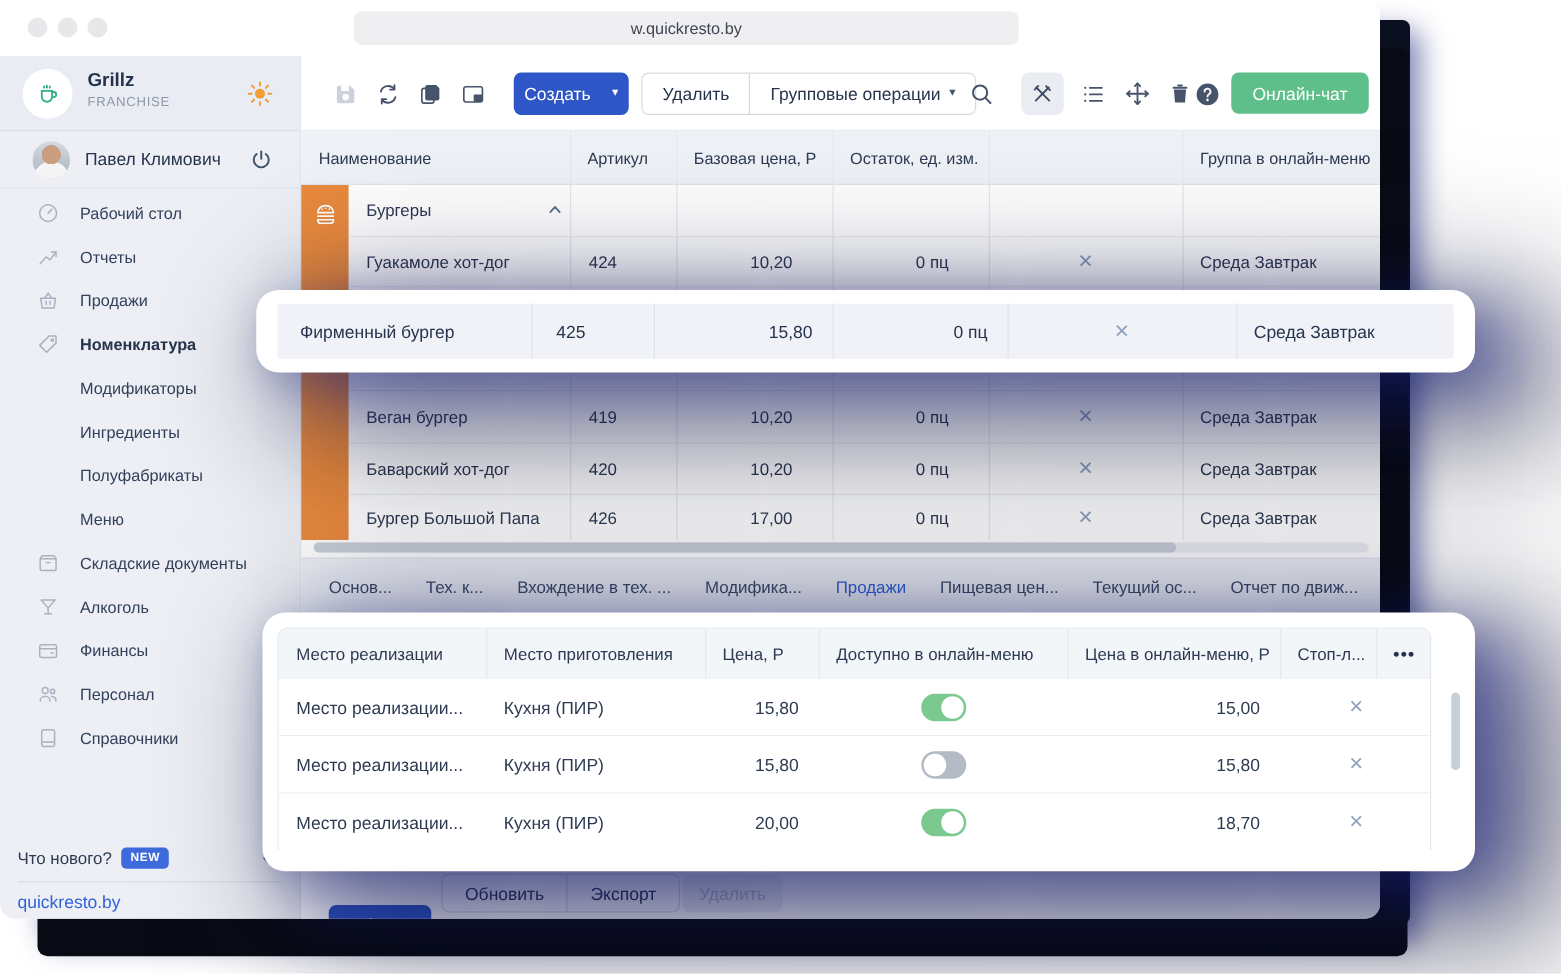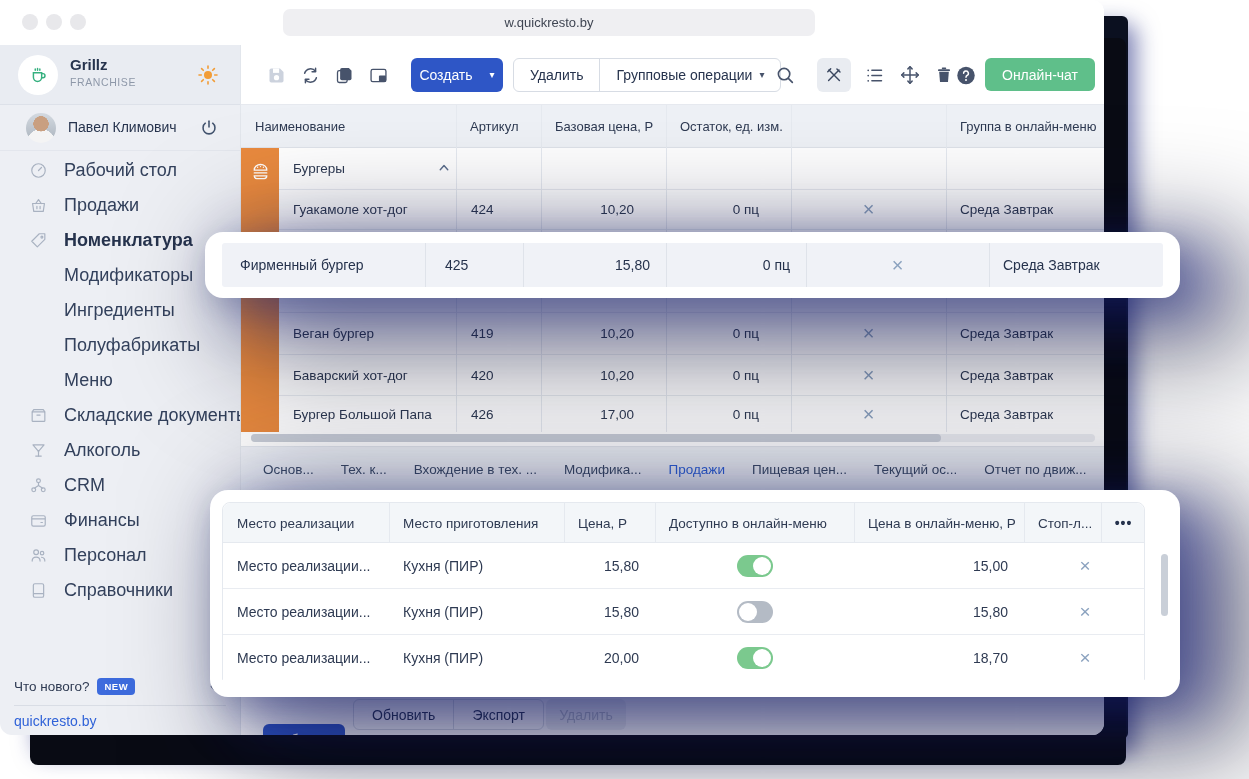--- a/index.html
+++ b/index.html
@@ -24,21 +24,21 @@
   .userrow{position:absolute;left:0;top:60px;width:100%;height:46px;border-bottom:1px solid #e3e6ed;}
   .avatar{position:absolute;left:26px;top:8px;width:30px;height:30px;border-radius:50%;
           background:radial-gradient(circle at 50% 36%,#c99f80 0 31%,transparent 32%),
                      radial-gradient(circle at 50% 102%,#f4f4f4 0 42%,transparent 43%),
                      linear-gradient(#d4dae1,#a9b2bc);}
   .username{position:absolute;left:68px;top:14px;font-size:14px;color:#26334d;}
   .power{position:absolute;right:20px;top:12px;}
   .nav{position:absolute;left:0;top:108px;width:100%;}
   .nav-item{position:relative;height:35px;display:flex;align-items:center;cursor:pointer;}
   .nav-ico{position:absolute;left:28px;width:20px;height:20px;display:flex;align-items:center;justify-content:center;}
-  .nav-label{position:absolute;left:64px;font-size:18px;color:#33415c;white-space:nowrap;}
+  .nav-label{position:absolute;left:64px;font-size:13px;color:#33415c;white-space:nowrap;}
   .nav-label.strong{font-weight:bold;color:#26334d;}
   .sub-item{position:relative;height:35px;display:flex;align-items:center;cursor:pointer;}
   .sub-item .nav-label{left:64px;}
   .sub-item.active{height:31px;margin:2px 12px;border-radius:6px;background:#e1e5ed;}
   .sub-item.active .nav-label{left:52px;font-weight:bold;color:#26334d;}
   .whatsnew{position:absolute;left:14px;top:633px;display:flex;align-items:center;gap:8px;}
   .wn-label{font-size:13.5px;color:#2e3a52;}
   .badge-new{background:#3d6bdd;color:#fff;font-size:9.5px;font-weight:bold;letter-spacing:.5px;padding:3px 7px;border-radius:4px;}
   .collapse{position:absolute;right:20px;top:630px;font-size:18px;color:#3f4f6b;cursor:pointer;}
   .sb-div{position:absolute;left:14px;top:660px;width:212px;height:1px;background:#d9dde5;}
@@ -164,20 +164,29 @@
             <svg width="19" height="19" viewBox="0 0 24 24" fill="none" stroke="#a9b2c1" stroke-width="1.5" stroke-linecap="round">
               <circle cx="12" cy="12" r="8.5"></circle>
                 <path d="M12 12l3.8-3.8"></path>
               </svg>
             </span>
           <span class="nav-label">Рабочий стол</span>
         </div>
         <div class="nav-item">
           <span class="nav-ico">
             <svg width="19" height="19" viewBox="0 0 24 24" fill="none" stroke="#a9b2c1" stroke-width="1.5" stroke-linecap="round" stroke-linejoin="round">
+              <path d="M4 19l6-7 4 3 6-8"></path>
+                <path d="M15.5 7H20v4.5"></path>
+              </svg>
+            </span>
+          <span class="nav-label">Отчеты</span>
+        </div>
+        <div class="nav-item">
+          <span class="nav-ico">
+            <svg width="19" height="19" viewBox="0 0 24 24" fill="none" stroke="#a9b2c1" stroke-width="1.5" stroke-linecap="round" stroke-linejoin="round">
               <path d="M4.5 9.5h15L18 19.5H6z"></path>
                 <path d="M8.5 9.5L12 4.5l3.5 5"></path>
                 <path d="M10 13v3M14 13v3"></path>
               </svg>
             </span>
           <span class="nav-label">Продажи</span>
         </div>
         <div class="nav-item">
           <span class="nav-ico">
             <svg width="19" height="19" viewBox="0 0 24 24" fill="none" stroke="#a9b2c1" stroke-width="1.5" stroke-linejoin="round">
@@ -213,31 +222,20 @@
         </div>
         <div class="nav-item">
           <span class="nav-ico">
             <svg width="19" height="19" viewBox="0 0 24 24" fill="none" stroke="#a9b2c1" stroke-width="1.5" stroke-linecap="round" stroke-linejoin="round">
               <path d="M5 5h14l-7 8z"></path>
                 <path d="M12 13v6"></path>
                 <path d="M8.5 19h7"></path>
               </svg>
             </span>
           <span class="nav-label">Алкоголь</span>
-        </div>
-        <div class="nav-item">
-          <span class="nav-ico">
-            <svg width="19" height="19" viewBox="0 0 24 24" fill="none" stroke="#a9b2c1" stroke-width="1.5" stroke-linecap="round">
-              <circle cx="12" cy="6" r="2.4"></circle>
-                <circle cx="6" cy="17.5" r="2.4"></circle>
-                <circle cx="18" cy="17.5" r="2.4"></circle>
-              <path d="M12 8.5V12M12 12l-4.8 3.3M12 12l4.8 3.3"></path>
-              </svg>
-            </span>
-          <span class="nav-label">CRM</span>
         </div>
         <div class="nav-item">
           <span class="nav-ico">
             <svg width="19" height="19" viewBox="0 0 24 24" fill="none" stroke="#a9b2c1" stroke-width="1.5" stroke-linejoin="round">
               <rect x="3.5" y="6" width="17" height="13" rx="2"></rect>
                 <path d="M3.5 10h17"></path>
                 <path d="M14.5 14.5h3"></path>
               </svg>
             </span>
           <span class="nav-label">Финансы</span>

